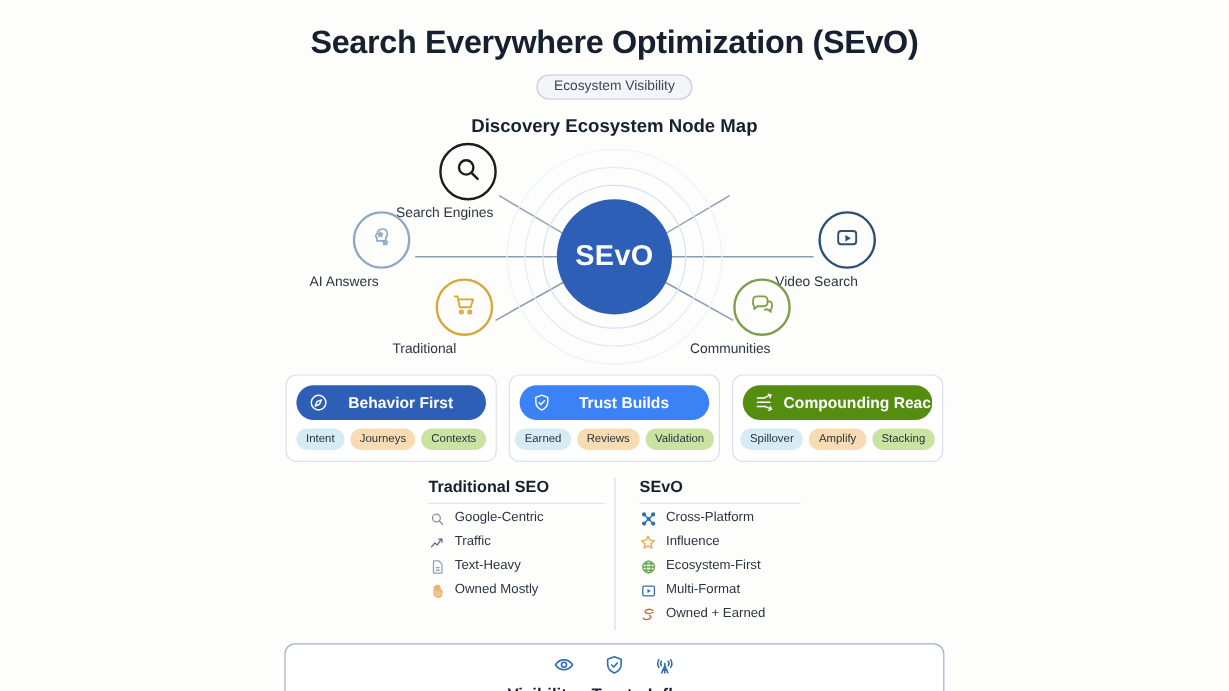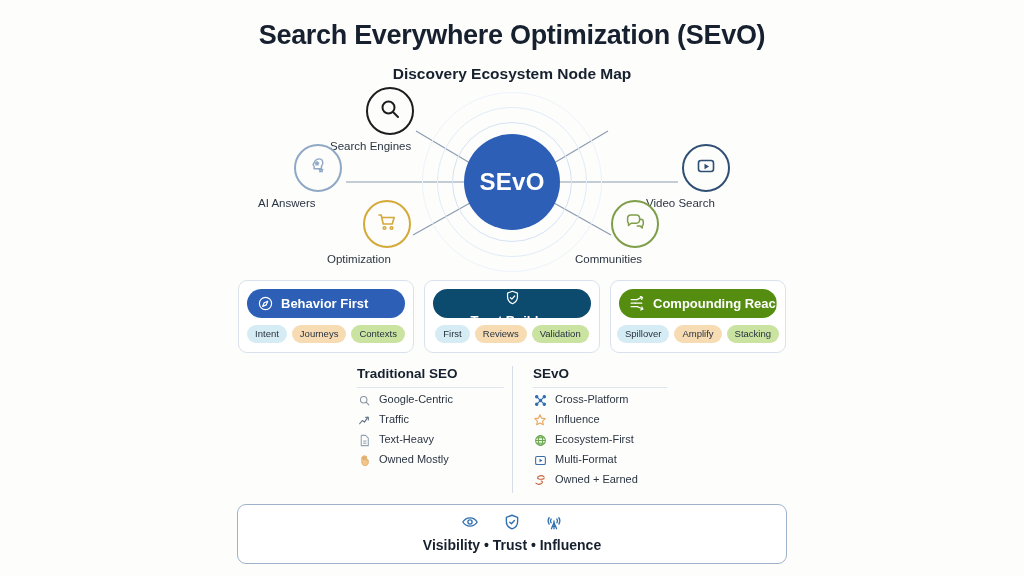--- a/index.html
+++ b/index.html
@@ -125,21 +125,21 @@
     height: 29px;
     display: flex;
     align-items: center;
     padding: 0 10px;
     color: #fff;
     font-size: 13px;
     font-weight: bold;
     gap: 7px;
   }
   .card-head .ico { flex: 0 0 auto; display: flex; }
-  .card-head .htxt { flex: 1; margin-right: 8px; white-space: nowrap; }
+  .card-head .htxt { flex: 1; text-align: center; margin-right: 8px; white-space: nowrap; }
   .chips {
     display: flex;
     gap: 5px;
     margin-top: 7px;
     justify-content: center;
   }
   .chip {
     font-size: 9.5px;
     border-radius: 11px;
     padding: 3px 8px 4px;
@@ -195,20 +195,21 @@
     font-size: 14px;
     font-weight: bold;
     color: #16202e;
   }
 </style>
 </head>
 <body>
 
 <div id="header">
   <div id="page-title">Search Everywhere Optimization (SEvO)</div>
+  <div id="eco-badge">Ecosystem Visibility</div>
   <div id="section-title">Discovery Ecosystem Node Map</div>
 </div>
 
 <div id="nodemap">
 
   <svg class="wires" viewBox="0 0 1024 195">
     <g stroke="#8b9bb0" stroke-width="1.2" fill="none">
       <line x1="416" y1="48" x2="470" y2="80"></line>
       <line x1="608" y1="48" x2="554" y2="80"></line>
       <line x1="346" y1="99" x2="464" y2="99"></line>
@@ -267,21 +268,21 @@
   <div class="node" style="left:387px; top:117px;">
     <div class="ring" style="border-color:#d4a93a;">
       <span>
         <svg width="24" height="24" viewBox="0 0 24 24" fill="none" stroke="#d4a93a" stroke-width="1.6" stroke-linecap="round" stroke-linejoin="round">
           <path d="M4 5h2.2l2 9h9l2-6.5H7"></path>
           <circle cx="9.5" cy="18" r="1.3"></circle>
           <circle cx="16.5" cy="18" r="1.3"></circle>
         </svg>
       </span>
     </div>
-    <div class="nlabel">Optimization</div>
+    <div class="nlabel">Traditional</div>
   </div>
 
   <div class="node" style="left:635px; top:117px;">
     <div class="ring" style="border-color:#7f9e4a;">
       <span>
         <svg width="24" height="24" viewBox="0 0 24 24" fill="none" stroke="#7f9e4a" stroke-width="1.5" stroke-linejoin="round">
           <path d="M13.5 13.2H8.2l-2.7 2.3v-2.4A3.2 3.2 0 0 1 4.6 10V8a3 3 0 0 1 3-3h6a3 3 0 0 1 3 3v2.2a3 3 0 0 1-3 3z"></path>
           <path d="M16.6 9.2h1.1a2.6 2.6 0 0 1 2.6 2.6v2a2.6 2.6 0 0 1-1 2v2.1l-2.4-2h-3.2"></path>
         </svg>
       </span>
@@ -303,31 +304,31 @@
       <span class="htxt">Behavior First</span>
     </div>
     <div class="chips">
       <span class="chip c0">Intent</span>
       <span class="chip c1">Journeys</span>
       <span class="chip c2">Contexts</span>
     </div>
   </div>
 
   <div class="card">
-    <div class="card-head" style="background:#0c4a6e;flex-direction:column;">
+    <div class="card-head" style="background:#3b82f6;">
       <span class="ico">
         <svg width="17" height="17" viewBox="0 0 24 24" fill="none" stroke="#ffffff" stroke-width="1.7" stroke-linejoin="round" stroke-linecap="round">
           <path d="M12 3.2l7 2.6v5.6c0 4.3-2.9 7.6-7 9.4-4.1-1.8-7-5.1-7-9.4V5.8z"></path>
           <path d="M8.9 12.1l2.2 2.2 4-4.4"></path>
         </svg>
       </span>
       <span class="htxt">Trust Builds</span>
     </div>
     <div class="chips">
-      <span class="chip c0">First</span>
+      <span class="chip c0">Earned</span>
       <span class="chip c1">Reviews</span>
       <span class="chip c2">Validation</span>
     </div>
   </div>
 
   <div class="card">
     <div class="card-head" style="background:#558d10;">
       <span class="ico">
         <svg width="17" height="17" viewBox="0 0 24 24" fill="none" stroke="#ffffff" stroke-width="1.7" stroke-linecap="round">
           <line x1="3" y1="6.5" x2="11" y2="6.5"></line>

